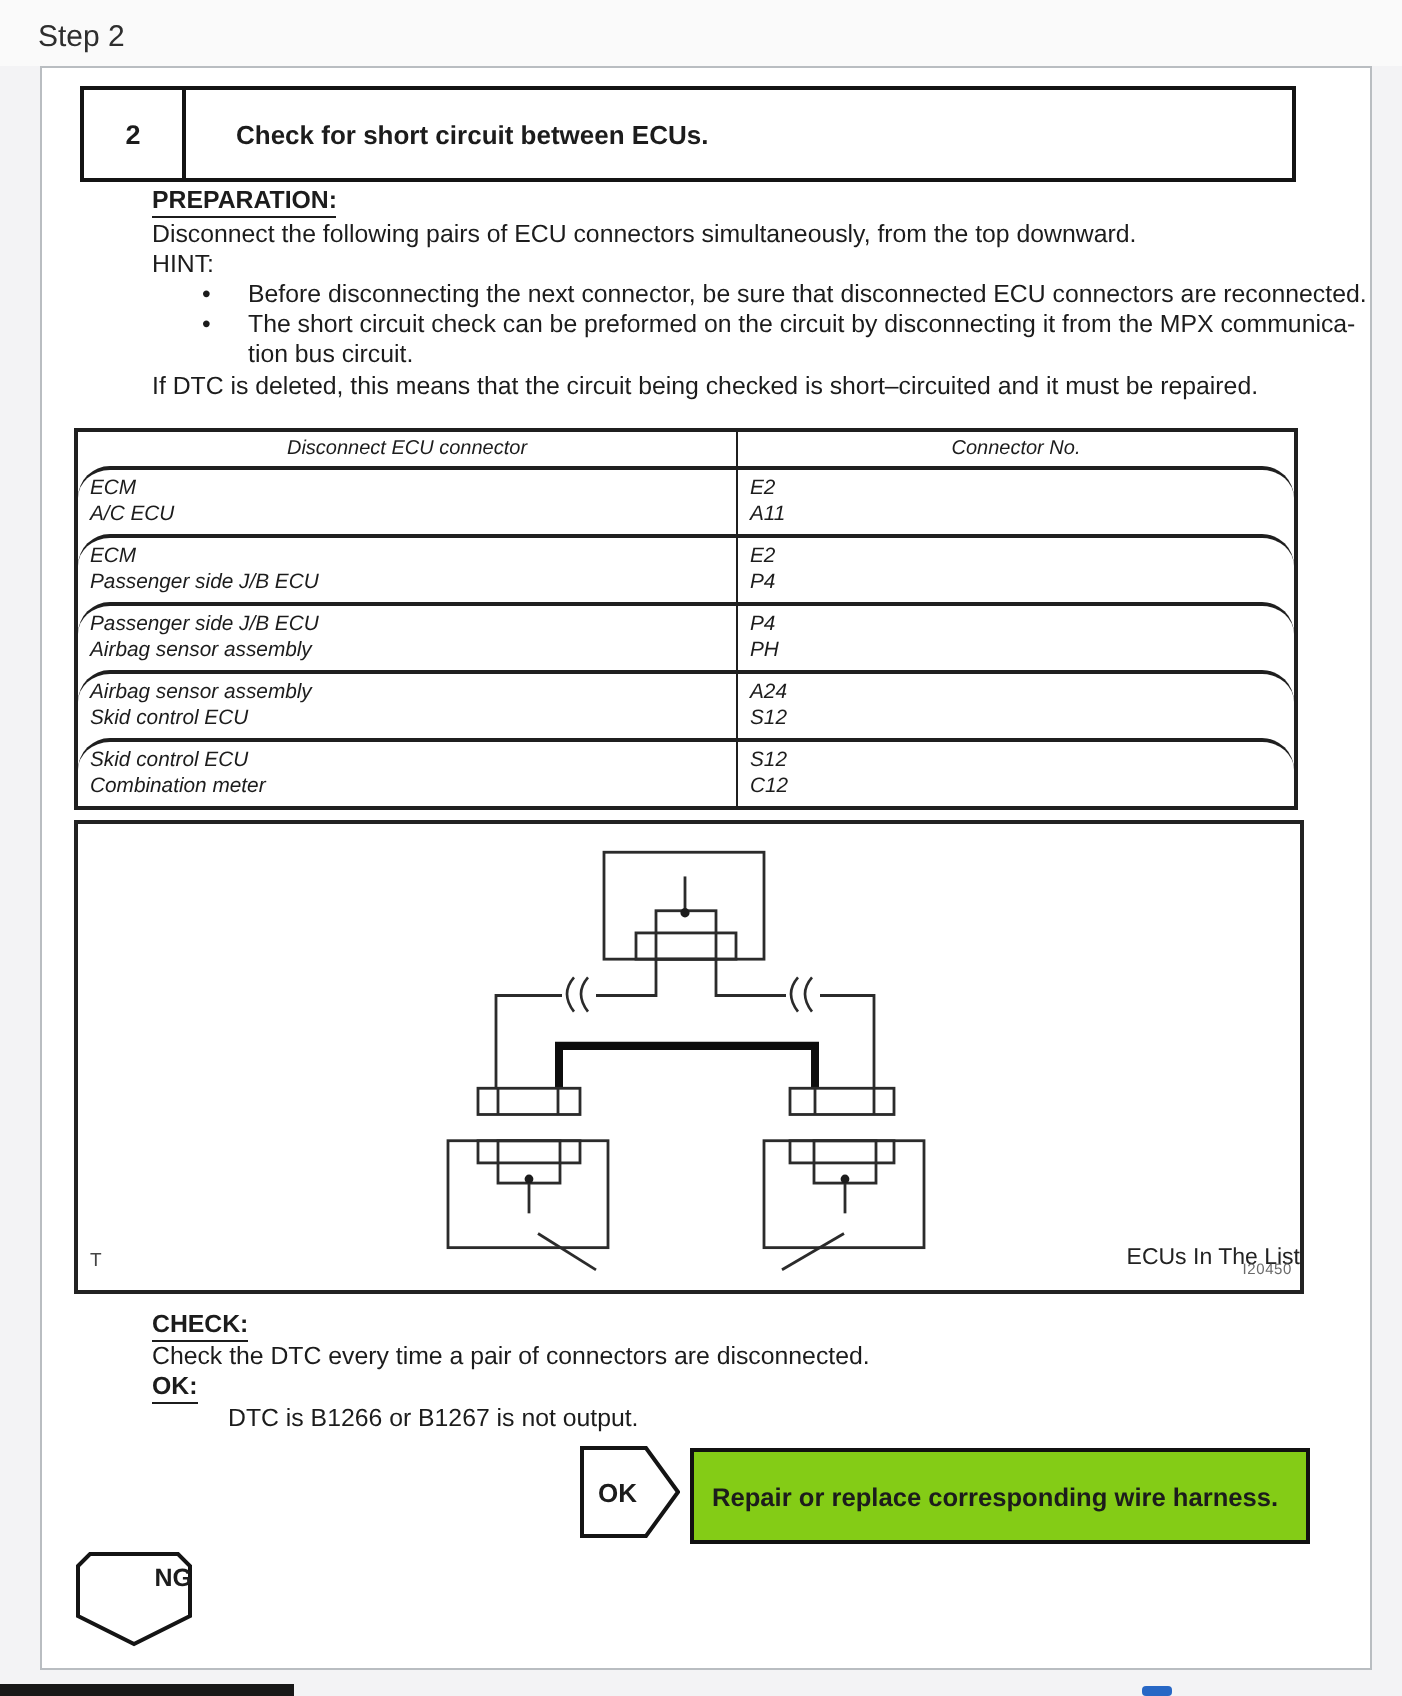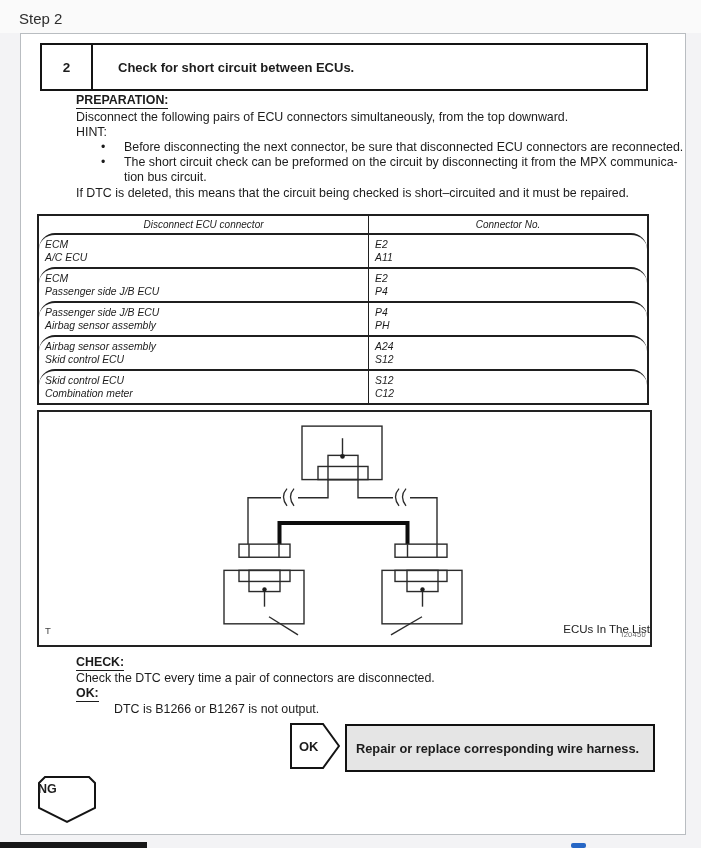--- a/index.html
+++ b/index.html
@@ -53,25 +53,25 @@
   .ecus-caption{left:0;right:0;top:211px;text-align:right;font-size:11.5px;color:#222;}
   .corner-t{left:6px;top:213px;font-size:9.5px;color:#444;}
   .figure-code{right:4px;top:218px;font-size:7.5px;color:#6a6a6a;letter-spacing:.3px;}
   
   .okshape{left:269px;top:689px;width:50px;height:32px;}
   .okshape svg{position:absolute;left:0;top:0;}
   .oklabel{position:absolute;left:9px;top:0;height:46px;display:flex;align-items:center;font-weight:bold;font-size:13px;}
   .repair-box{
     left:324px;top:690px;width:297px;height:44px;
     border:2px solid #111;display:flex;align-items:center;padding-left:9px;
-    font-weight:bold;font-size:12.8px;background:#e5e5e5;white-space:nowrap;
+    font-weight:bold;font-size:12.8px;background:#84cc16;white-space:nowrap;
   }
   .ngshape{left:17px;top:742px;width:58px;height:48px;}
   .ngshape svg{position:absolute;left:0;top:0;}
-  .nglabel{position:absolute;left:0;width:58px;top:6px;text-align:left;font-weight:bold;font-size:12.5px;}
+  .nglabel{position:absolute;left:0;width:58px;top:6px;text-align:right;font-weight:bold;font-size:12.5px;}
   
   .bottom-black{left:0;top:842px;width:147px;height:6px;background:#181818;}
   .blue-dot{left:571px;top:843px;width:15px;height:5px;background:#2767c5;border-radius:2px;}
 </style>
 </head>
 <body>
 
 <div class="abs top-strip"></div>
 
 <div class="abs step-label">Step 2</div>

